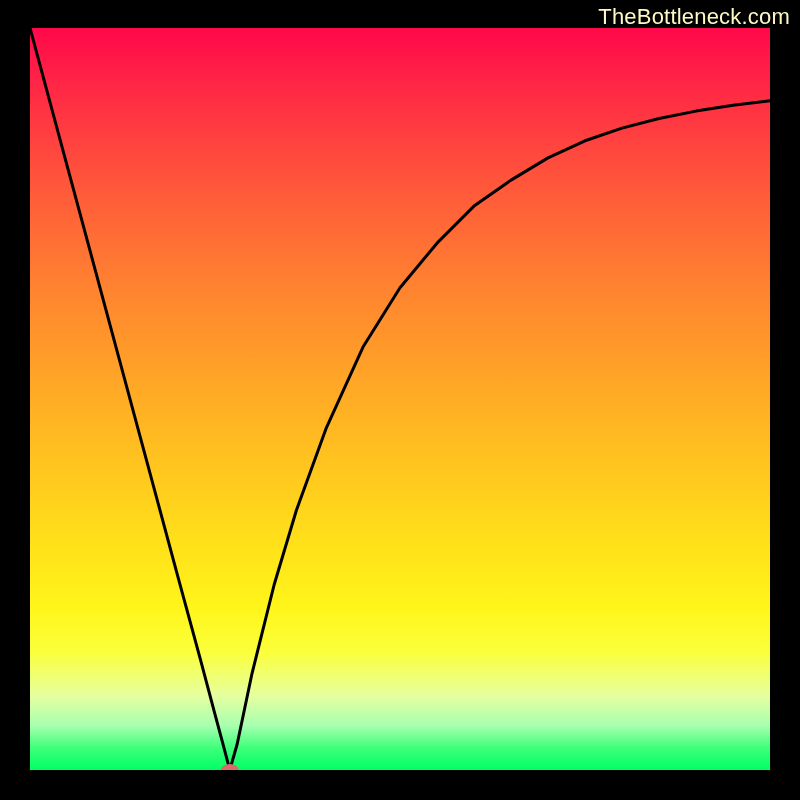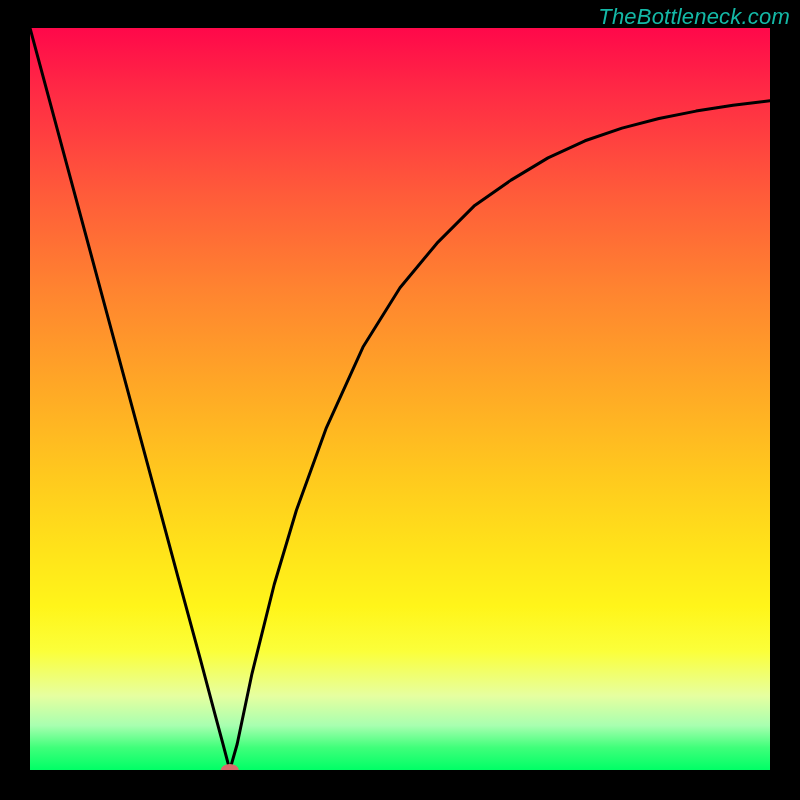--- a/index.html
+++ b/index.html
@@ -47,25 +47,24 @@
     position: absolute;
     top: 0;
     left: 0;
     width: 740px;
     height: 742px;
   }
   .watermark {
     position: absolute;
     top: 4px;
     right: 10px;
-    color: #14b8a6;
+    color: #fef9c3;
     font-size: 22px;
     font-weight: 500;
     letter-spacing: 0.2px;
-    font-style: italic;
   }
 </style>
 </head>
 <body>
 
 <div class="frame">
   <div class="plot-area">
     <svg viewBox="0 0 740 742" preserveAspectRatio="none">
       <g id="curve-group">
           <path d="M0.00 0.00 L37.00 137.27 L74.00 274.54 L111.00 411.81 L148.00 549.08 L170.20 630.70 L185.00 686.35 L192.40 713.80 L199.80 742.00 L207.20 716.03 L222.00 645.54 L244.20 556.50 L266.40 482.30 L296.00 400.68 L333.00 319.06 L370.00 259.70 L407.00 215.18 L444.00 178.08 L481.00 152.11 L518.00 129.85 L555.00 112.78 L592.00 100.17 L629.00 90.52 L666.00 83.10 L703.00 77.17 L740.00 72.72" fill="none" stroke="#000" stroke-width="3" stroke-linejoin="round" stroke-linecap="round"></path>

